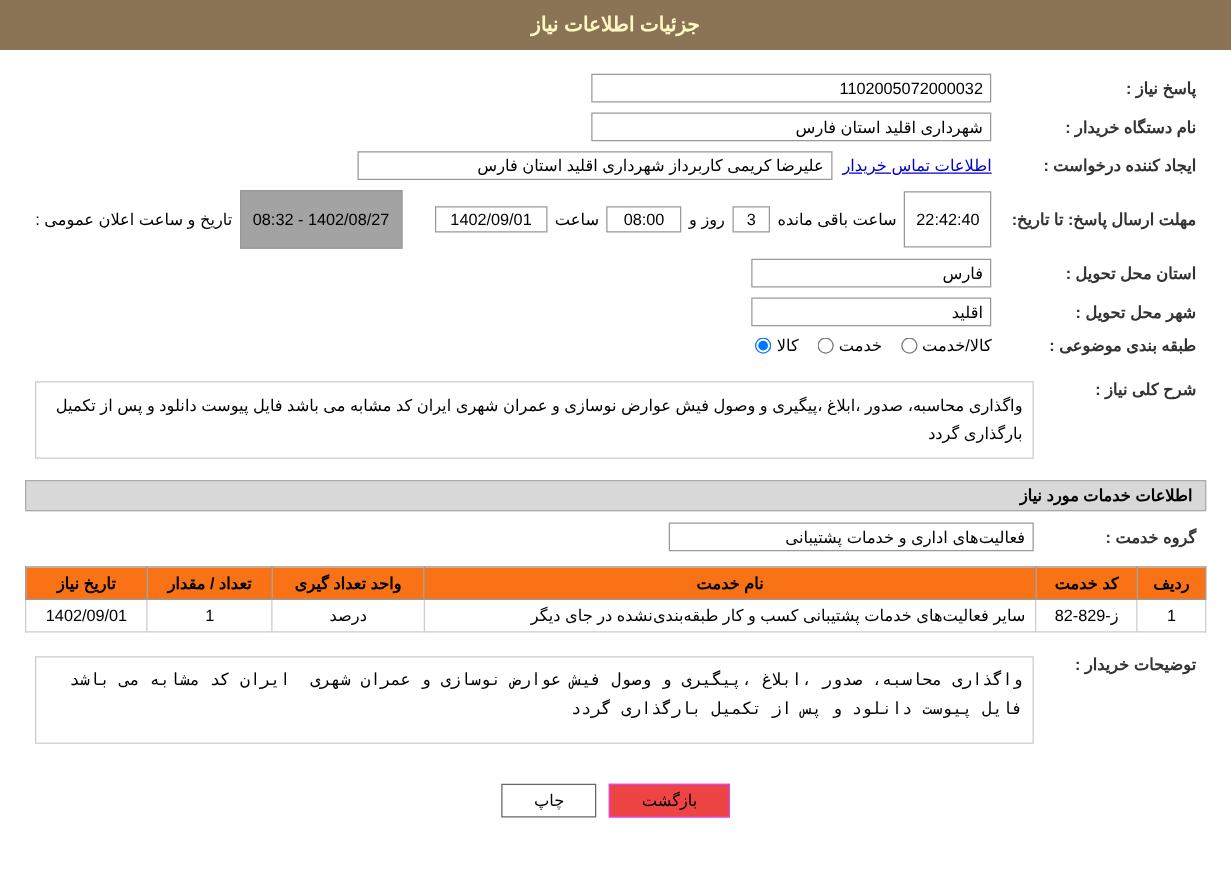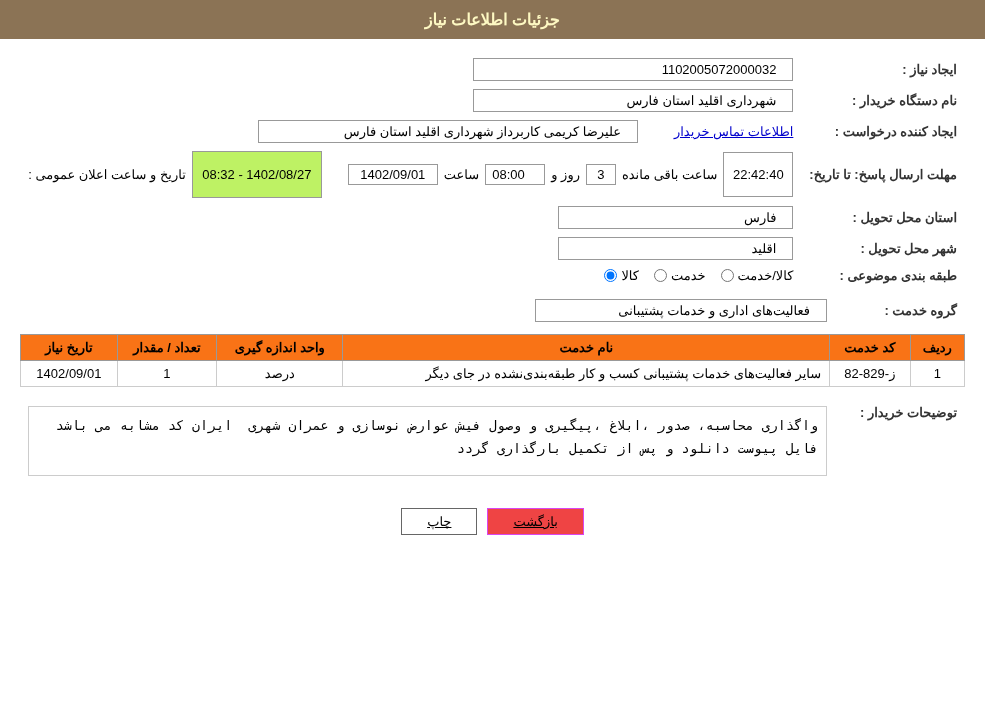--- a/index.html
+++ b/index.html
@@ -41,36 +41,35 @@
       font-weight: bold;
       white-space: nowrap;
       width: 130px;
     }
     .value-cell {
       text-align: right;
     }
     .input-box {
       border: 1px solid #999;
       background: #fff;
-      padding: 3px 16px;
+      padding: 3px 6px;
       min-height: 22px;
       display: inline-block;
       text-align: right;
     }
     .input-wide {
       width: 320px;
     }
     .input-medium {
-      width: 235px;
+      width: 192px;
     }
     .link-style {
       color: #0000cc;
       text-decoration: underline;
       cursor: pointer;
-      margin-left: 28px;
     }
     .row-flex {
       display: flex;
       align-items: center;
       gap: 8px;
     }
     .date-time-row {
       display: flex;
       align-items: center;
       gap: 6px;
@@ -130,21 +129,20 @@
       justify-content: center;
       gap: 10px;
       margin: 20px 0 10px 0;
     }
     .btn {
       padding: 5px 25px;
       border: 1px solid #999;
       cursor: pointer;
       font-family: Tahoma, Arial, sans-serif;
       font-size: 13px;
-      text-decoration: underline;
     }
     .btn-print {
       background: #fff;
       border: 1px solid #666;
     }
     .btn-back {
       background: #ef4444;
       border: 1px solid #d946ef;
     }
     .section-header-gray {
@@ -163,21 +161,21 @@
 
   <div class="header-bar">
     <span>جزئیات اطلاعات نیاز</span>
   </div>
 
   <div class="content-area">
 
     <table class="info-table">
       <tbody>
           <tr>
-        <td class="label-cell">ایجاد نیاز :</td>
+        <td class="label-cell">پاسخ نیاز :</td>
         <td class="value-cell">
           <div class="input-box input-wide">1102005072000032</div>
         </td>
       </tr>
       <tr>
         <td class="label-cell">نام دستگاه خریدار :</td>
         <td class="value-cell">
           <div class="input-box input-wide">شهرداری اقلید استان فارس</div>
         </td>
       </tr>
@@ -191,24 +189,24 @@
         </td>
       </tr>
       <tr>
         <td class="label-cell">مهلت ارسال پاسخ: تا تاریخ:</td>
         <td class="value-cell">
           <div class="date-time-row">
             <span style="border:1px solid #999; padding:14px 6px; background:#fff; min-width:70px; text-align:center;">22:42:40</span>
             <span>ساعت باقی مانده</span>
             <span style="border:1px solid #999; padding:2px 6px; background:#fff; min-width:30px; text-align:center;">3</span>
             <span>روز و</span>
-            <span style="border:1px solid #999; padding:2px 6px; background:#fff; min-width:60px; text-align:left;">08:00</span>
+            <span style="border:1px solid #999; padding:2px 6px; background:#fff; min-width:60px; text-align:center;">08:00</span>
             <span>ساعت</span>
             <span style="border:1px solid #999; padding:2px 6px; background:#fff; min-width:90px; text-align:center;">1402/09/01</span>
-            <span style="border:1px solid #999; padding:15px 6px; background:#bef264; min-width:130px; text-align:center; margin-right:20px;">1402/08/27 - 08:32</span>
+            <span style="border:1px solid #999; padding:15px 6px; background:#a3a3a3; min-width:130px; text-align:center; margin-right:20px;">1402/08/27 - 08:32</span>
             <span>تاریخ و ساعت اعلان عمومی :</span>
           </div>
         </td>
       </tr>
       <tr>
         <td class="label-cell">استان محل تحویل :</td>
         <td class="value-cell">
           <div class="input-box input-medium">فارس</div>
         </td>
       </tr>
@@ -233,40 +231,51 @@
             <div class="radio-item">
               <span>کالا</span>
               <input type="radio" name="category" checked="" style="">
             </div>
           </div>
         </td>
       </tr>
     </tbody>
       </table>
 
-
+    <table class="info-table">
+      <tbody>
+          <tr>
+        <td class="label-cell" style="vertical-align:top; padding-top:8px;">شرح کلی نیاز :</td>
+        <td class="value-cell">
+          <div class="description-box" style="width:100%; min-height:55px;">واگذاری محاسبه، صدور ،ابلاغ ،پیگیری و وصول فیش عوارض نوسازی و عمران شهری  ایران کد مشابه می باشد فایل پیوست دانلود و پس از تکمیل بارگذاری گردد</div>
+        </td>
+      </tr>
+    </tbody>
+      </table>
+
+    <div class="section-header-gray">اطلاعات خدمات مورد نیاز</div>
 
     <table class="info-table">
       <tbody>
           <tr>
         <td class="label-cell">گروه خدمت :</td>
         <td class="value-cell">
           <div class="input-box" style="width:292px;">فعالیت‌های اداری و خدمات پشتیبانی</div>
         </td>
       </tr>
     </tbody>
       </table>
 
     <table class="services-table">
       <thead>
         <tr>
           <th>ردیف</th>
           <th>کد خدمت</th>
           <th>نام خدمت</th>
-          <th>واحد اندازه گیری</th>
+          <th>واحد تعداد گیری</th>
           <th>تعداد / مقدار</th>
           <th>تاریخ نیاز</th>
         </tr>
       </thead>
       <tbody id="services-tbody">
       <tr>
         <td>1</td>
         <td>ز-829-82</td>
         <td class="text-right">سایر فعالیت‌های خدمات پشتیبانی کسب و کار طبقه‌بندی‌نشده در جای دیگر</td>
         <td>درصد</td>

